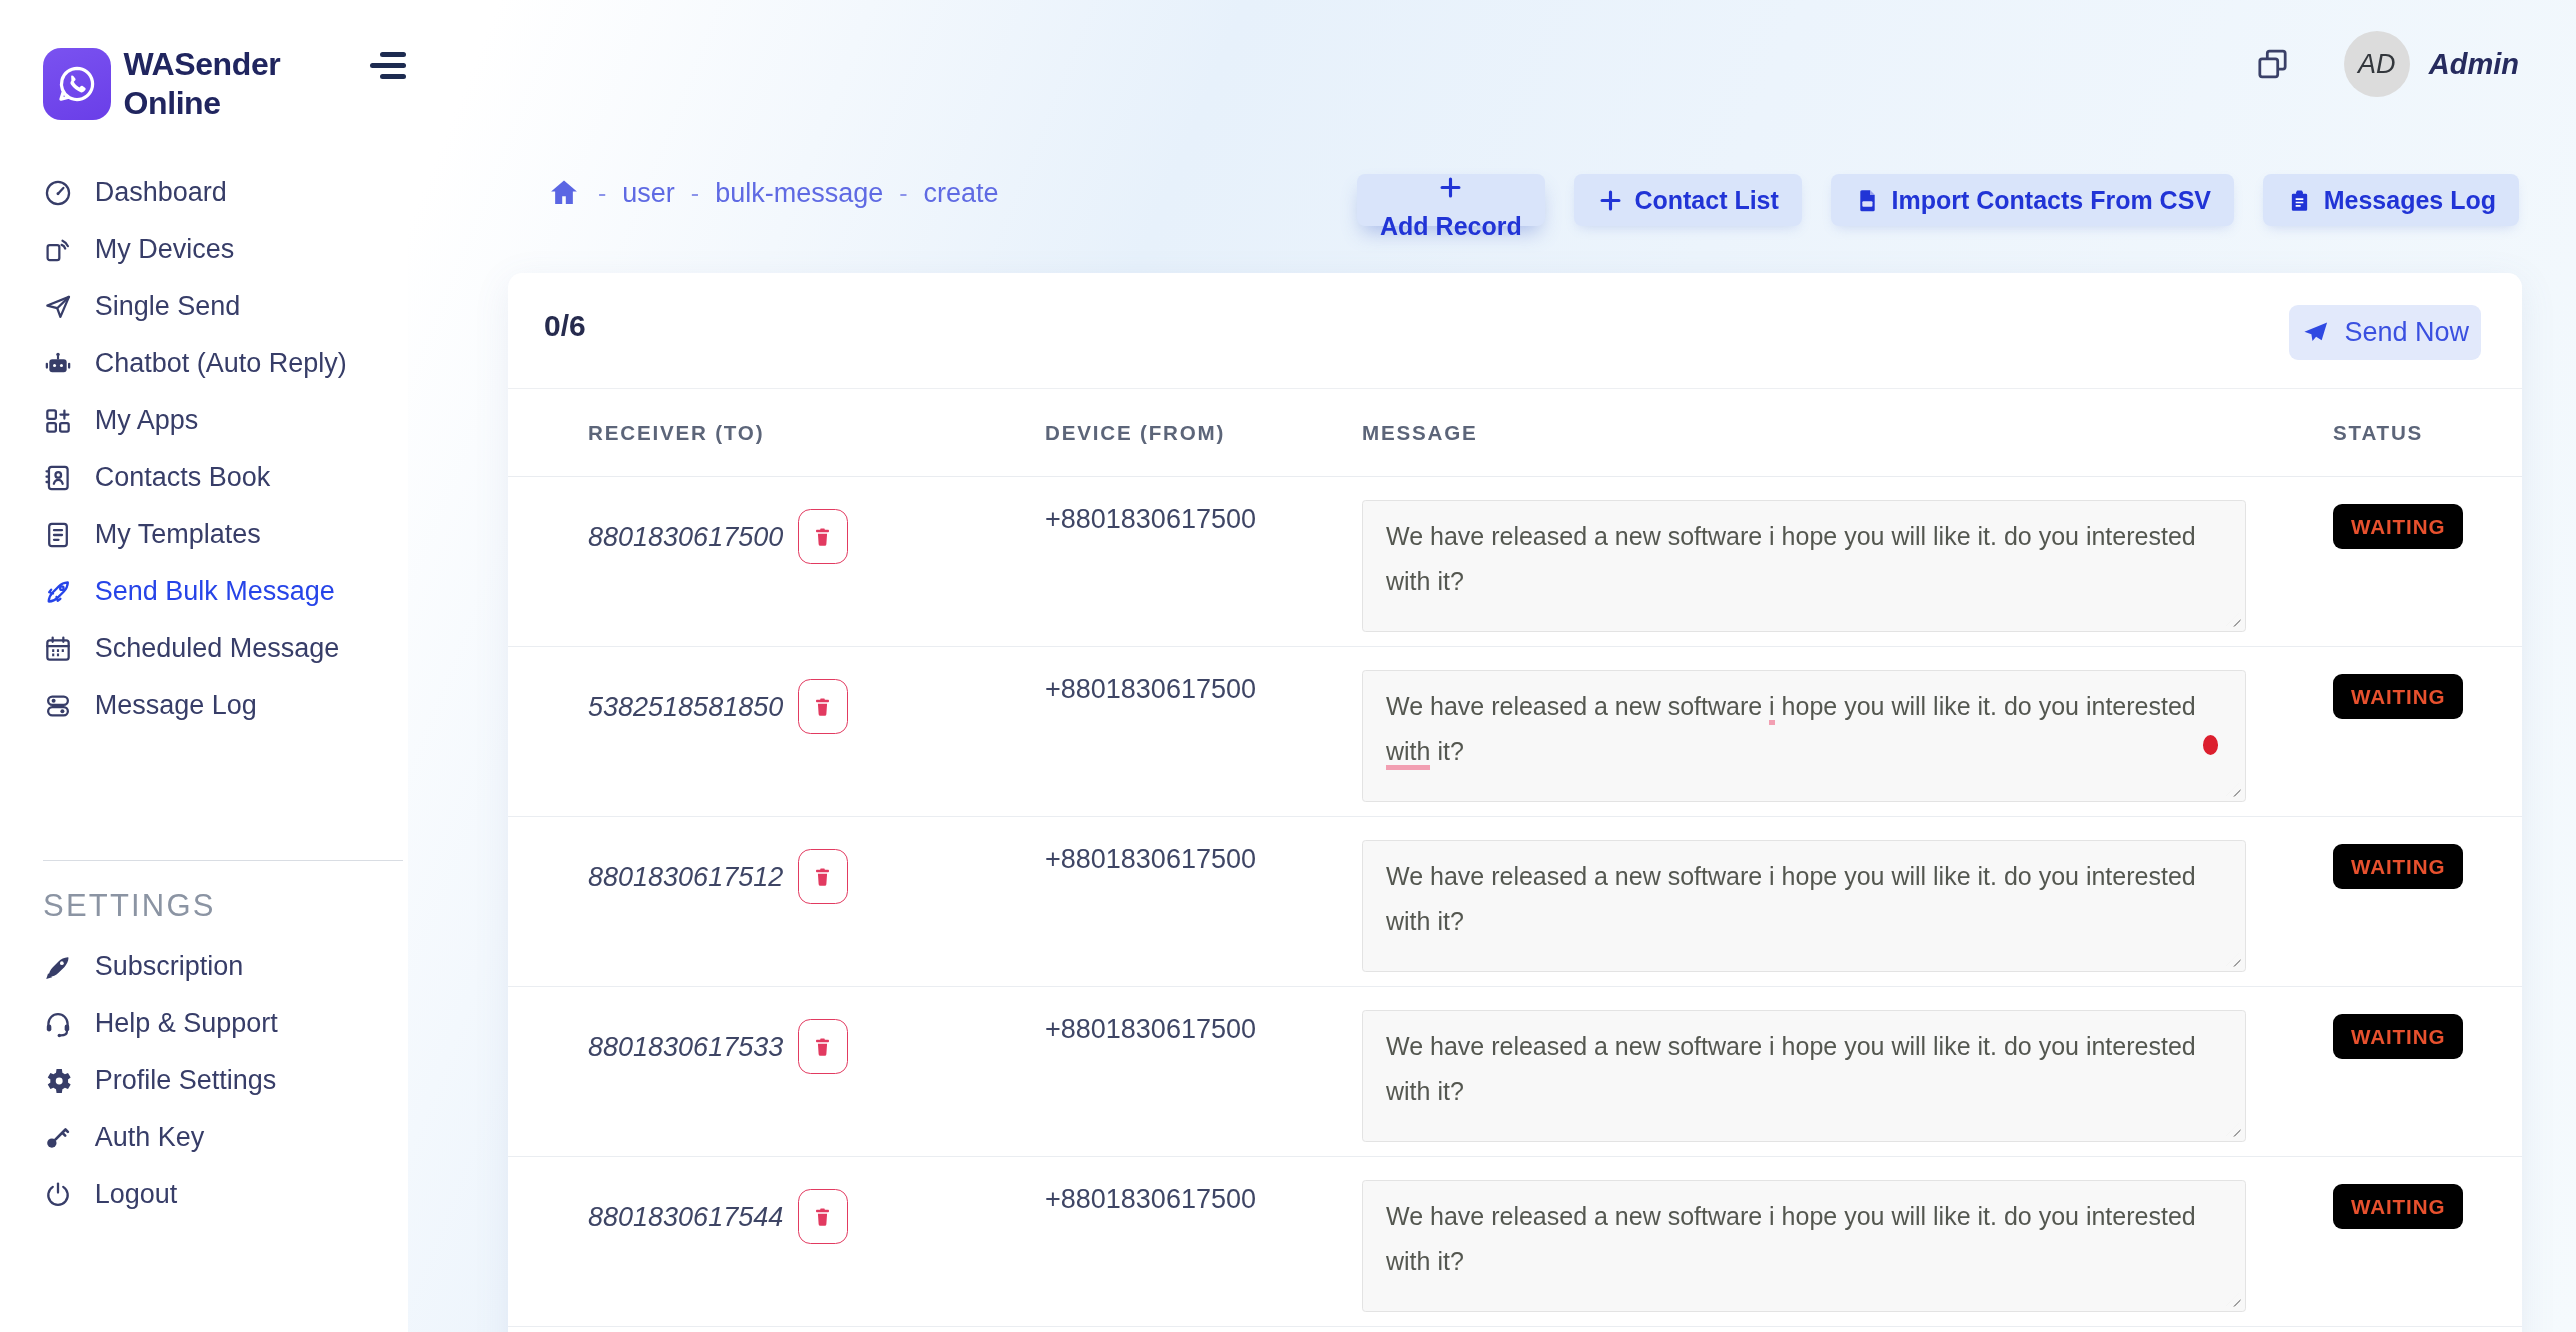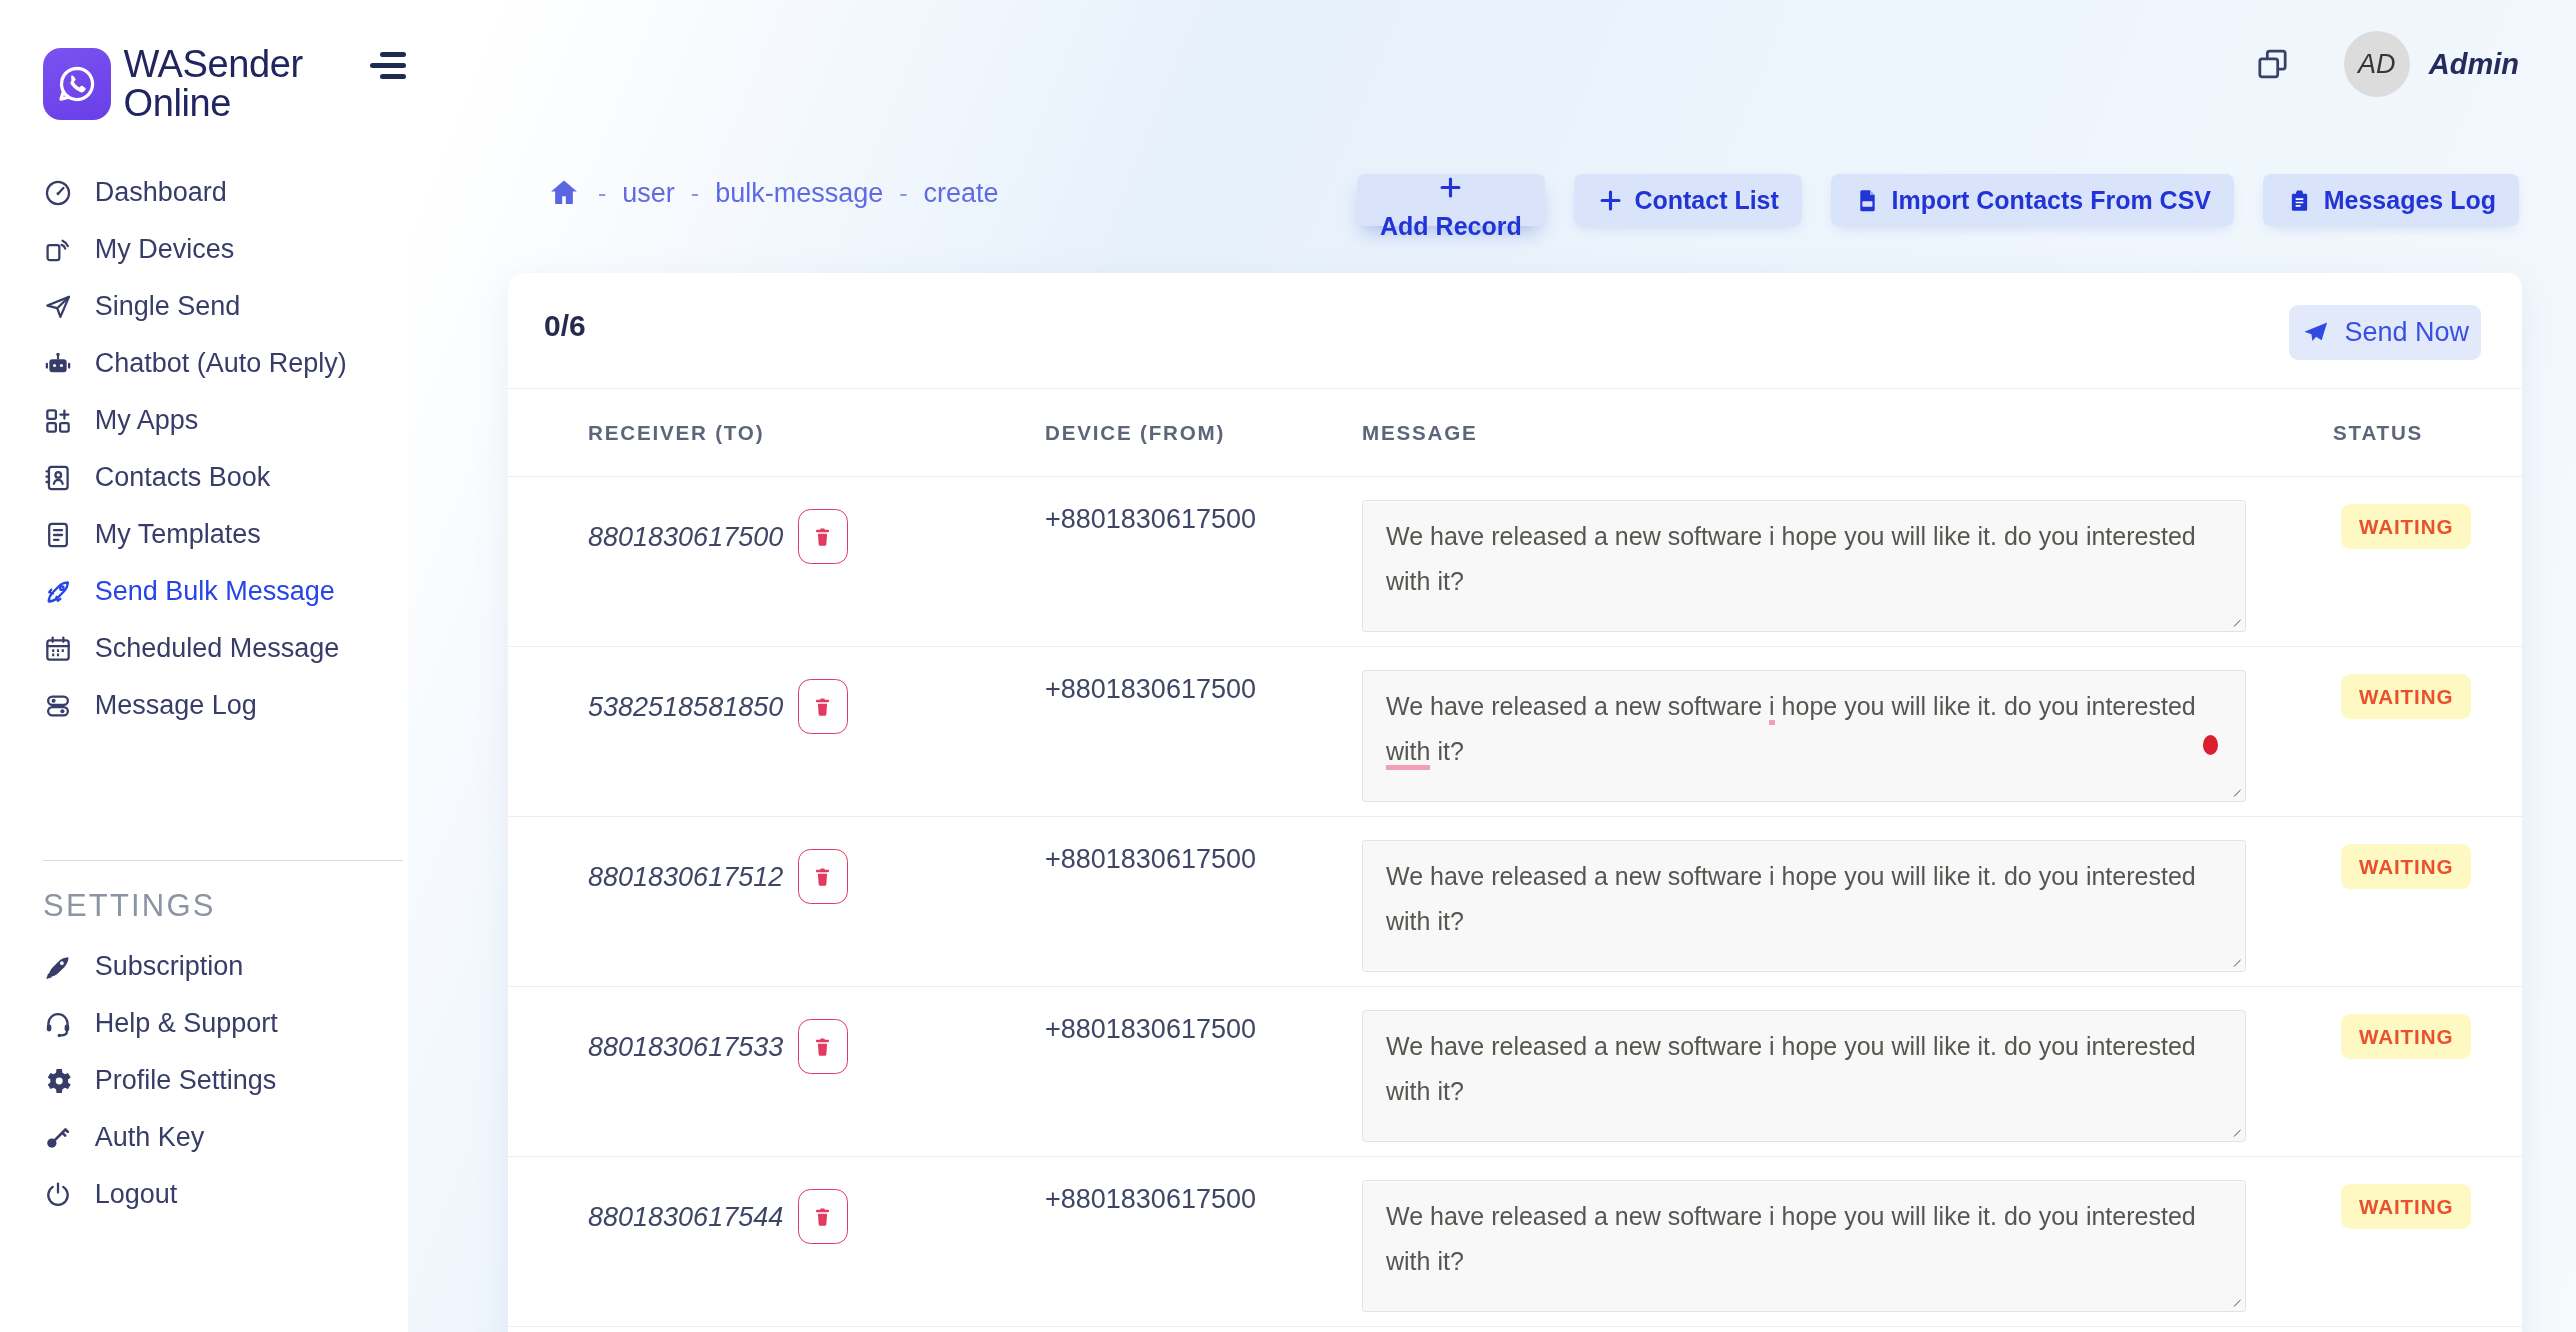--- a/index.html
+++ b/index.html
@@ -6,21 +6,21 @@
   body{font-family:"Liberation Sans","DejaVu Sans",sans-serif;}
   #stage{position:relative;width:2576px;height:1333px;overflow:hidden;
     background:linear-gradient(112deg,#ffffff 0%,#ffffff 16%,#e7f1fb 40%,#ecf4fc 58%,#f5fafd 100%);}
 
   
   .sidebar{position:absolute;left:0;top:0;width:408px;height:1333px;background:#ffffff;}
   .logo{position:absolute;left:43px;top:45px;display:flex;align-items:center;gap:12.5px;}
   .logo-badge{width:68px;height:72px;border-radius:18px;background:linear-gradient(160deg,#7a52f0,#6a3ee8);
     display:flex;align-items:center;justify-content:center;}
   .logo-badge svg{width:52px;height:52px;}
-  .logo-text{color:#20255f;font-weight:400;font-size:38px;line-height:39px;letter-spacing:-0.4px;}
+  .logo-text{color:#20255f;font-weight:700;font-size:32px;line-height:39px;letter-spacing:-0.4px;}
   .hamburger{position:absolute;left:370px;top:52px;width:36px;height:27px;cursor:pointer;}
   .hamburger i{position:absolute;height:5.4px;border-radius:2.7px;background:#1d2b50;display:block;}
   .hamburger i:nth-child(1){top:0;right:0;width:26px;}
   .hamburger i:nth-child(2){top:10.7px;left:0;width:36px;}
   .hamburger i:nth-child(3){top:21.5px;right:0;width:26px;}
 
   .side-list{position:absolute;left:0;top:164px;width:408px;}
   .side-list.settings{top:938px;}
   .side-item{height:57px;display:flex;align-items:center;padding-left:41px;cursor:pointer;color:#373d68;}
   .side-item .icon{width:34px;height:34px;flex:0 0 34px;display:flex;align-items:center;justify-content:center;}
@@ -75,22 +75,22 @@
   .cell-device{padding-top:27px;font-size:27px;color:#3e4565;}
   .cell-message{padding-top:23px;}
   .msg-box{position:relative;width:884px;height:132px;box-sizing:border-box;background:#f8f8f8;border:0.9px solid #e3e3e3;
     border-radius:3.6px;padding:12.5px 23px;font-size:25px;line-height:45px;color:#545750;cursor:text;overflow:hidden;}
   .msg-box .u{border-bottom:5.4px solid #f29fb2;padding-bottom:0.9px;}
   .resize-handle{position:absolute;right:4.5px;bottom:4.5px;width:14.3px;height:14.3px;
     background:repeating-linear-gradient(-45deg,transparent 0 4.5px,#8a8a8a 4.5px 6.3px);
     clip-path:polygon(100% 0,100% 100%,0 100%);opacity:.8;}
   .grammar-dot{position:absolute;right:27px;top:64px;width:15px;height:19.7px;border-radius:50%;background:#dc1f2e;cursor:pointer;}
   .cell-status{padding-top:27px;}
-  .badge{display:inline-block;padding:10.7px 18px;border-radius:9px;background:#fef9c3;color:#e8512e;
-    font-size:20.6px;font-weight:700;letter-spacing:0.9px;margin-left:8px;}
+  .badge{display:inline-block;padding:10.7px 18px;border-radius:9px;background:#000000;color:#e8512e;
+    font-size:20.6px;font-weight:700;letter-spacing:0.9px;}
 </style>
 </head>
 <body>
 
 <div id="stage">
 
   <div class="sidebar">
     <div class="logo">
       <div class="logo-badge">
         <svg viewBox="0 0 24 24">

